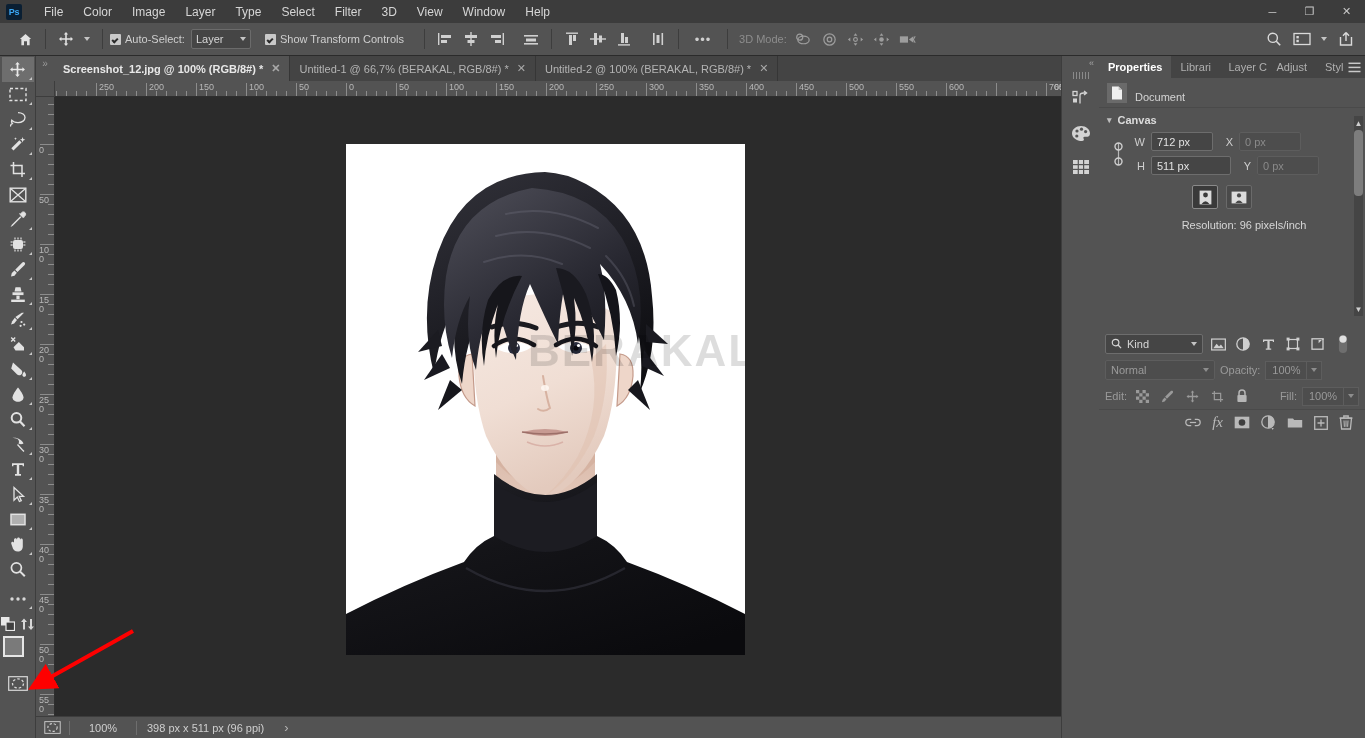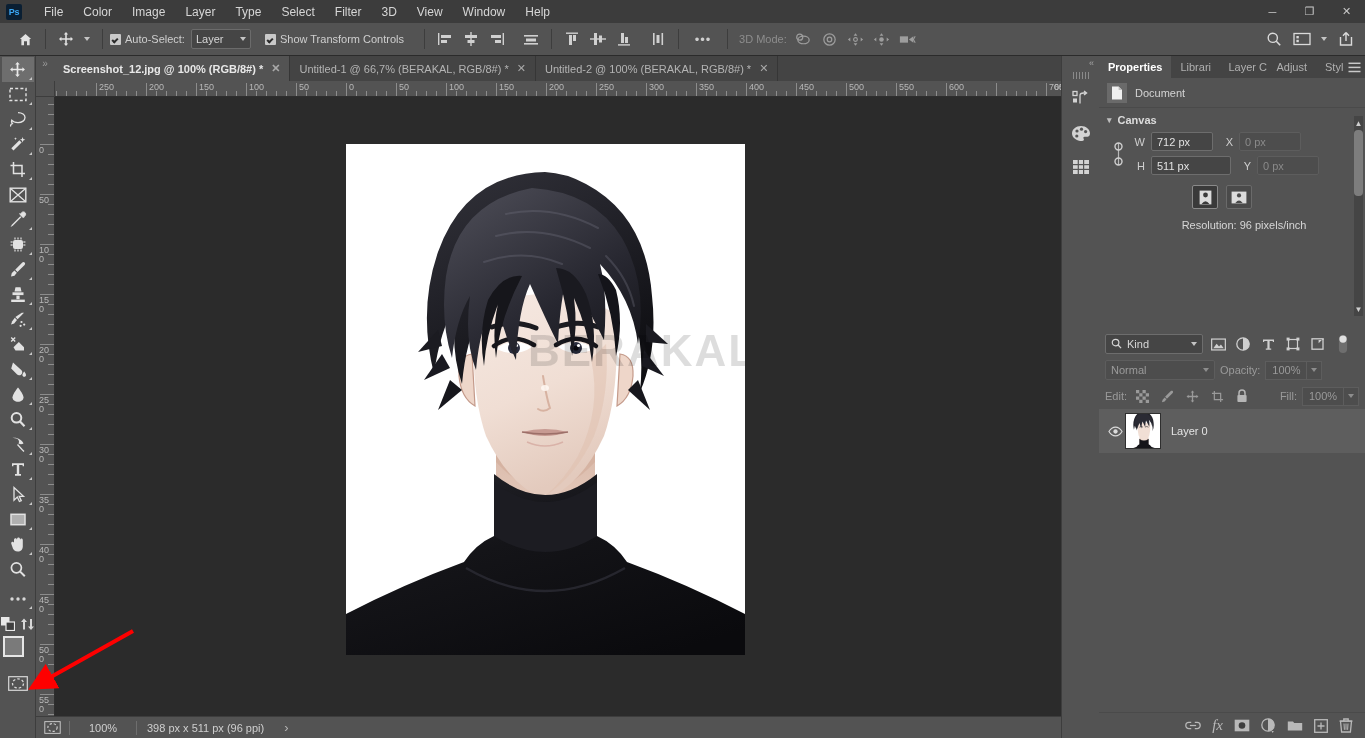--- a/index.html
+++ b/index.html
@@ -93,21 +93,21 @@
     justify-content:center; color:#d3d3d3; }
 
   #rightdock { width:266px; flex:none; background:#535353; display:flex; flex-direction:column; }
   .panel-tabs { height:22px; display:flex; background:#444; align-items:stretch; position:relative; }
   .ptab { display:flex; align-items:center; padding:0 9px; font-size:11px; color:#b0b0b0;
     background:#444; white-space:nowrap; overflow:hidden; }
   .ptab.active { background:#535353; color:#fff; font-weight:bold; }
   .pmenu { position:absolute; right:0; top:0; height:22px; width:22px; display:flex;
     align-items:center; justify-content:center; color:#c5c5c5; background:#444; }
   .panel-body { background:#535353; }
-  .docrow { display:flex; align-items:center; height:30px; padding:4px 8px;
+  .docrow { display:flex; align-items:flex-end; height:30px; padding:4px 8px;
     border-bottom:1px solid #4a4a4a; }
   .doc-ico { width:20px;height:20px; background:#6a6a6a; display:flex; align-items:center;
     justify-content:center; margin-right:8px; }
   .sect-hdr { display:flex; align-items:center; padding:6px 8px 2px 8px; font-size:11px;
     font-weight:bold; color:#dcdcdc; }
   .chev-d { margin-right:6px; color:#bdbdbd; font-size:9px; }
   .field { height:19px; background:#454545; border:1px solid #6d6d6d; border-radius:2px;
     font-size:11px; color:#e2e2e2; display:flex; align-items:center; padding:0 5px; }
   .field.dis { color:#8a8a8a; border-color:#5d5d5d; background:#4d4d4d;}
   .flab { font-size:11px; color:#cfcfcf; width:16px; text-align:right; margin-right:6px; }
@@ -1066,43 +1066,20 @@
       <span style="flex:1"></span>
       <span class="dimlab">Fill:</span>
       <div style="display:flex">
         <div class="opval">100%</div>
         <div class="opcar">
             <span class="caret" style="border-top-color:#8d8d8d; margin:0"></span>
           </div>
       </div>
     </div>
 
-    <div id="layerlist">
-      <div class="layer-item">
-        <span class="eye">
-          <svg width="15" height="11" viewBox="0 0 16 11">
-              <path d="M8 0.8 C12.2 0.8 15 5.5 15 5.5 C15 5.5 12.2 10.2 8 10.2 C3.8 10.2 1 5.5 1 5.5 C1 5.5 3.8 0.8 8 0.8 Z" fill="none" stroke="#dcdcdc" stroke-width="1.2"></path>
-              <circle cx="8" cy="5.5" r="2.3" fill="#dcdcdc"></circle>
-            </svg>
-        </span>
-        <span class="lthumb">
-          <svg viewBox="0 0 399 511" width="36" height="36" preserveAspectRatio="xMidYMid slice">
-            <rect width="399" height="511" fill="#fff"></rect>
-            <path d="M150 300 L150 392 Q199 420 249 392 L249 300 Z" fill="#eed6c9"></path>
-            <path d="M128 170 Q124 246 140 292 Q162 340 199 356 Q236 340 258 292 Q274 246 270 170 Q236 150 199 150 Q162 150 128 170 Z" fill="#f1dfd5"></path>
-            <path d="M199 28 Q120 30 92 108 Q72 166 88 230 Q94 186 110 160 Q104 206 116 240 Q120 196 134 172 Q128 120 168 96 Q214 80 256 104 Q292 128 290 178 Q298 210 294 248 Q312 206 306 152 Q300 72 240 40 Q220 29 199 28 Z" fill="#23232a"></path>
-            <path d="M186 44 Q112 58 100 132 Q94 176 106 214 Q110 176 124 152 Q118 196 130 226 Q134 180 150 156 Q160 196 170 216 Q172 166 184 140 Q200 176 212 200 Q214 156 222 128 Q244 168 258 196 Q262 152 254 120 Q286 154 292 200 Q302 140 276 94 Q248 48 186 44 Z" fill="#2a2a33"></path>
-            <path d="M148 202 Q167 188 188 201" stroke="#17171c" stroke-width="6" fill="none"></path>
-            <path d="M210 201 Q231 188 250 202" stroke="#17171c" stroke-width="6" fill="none"></path>
-            <path d="M0 511 L0 470 Q58 440 118 418 Q130 400 148 392 L148 330 Q199 372 251 330 L251 392 Q269 400 281 418 Q341 440 399 470 L399 511 Z" fill="#151519"></path>
-          </svg>
-        </span>
-        <span style="font-size:11px; color:#e4e4e4;">Layer 0</span>
-      </div>
-    </div>
 
     <div id="layerfooter">
       <span class="lfbtn">
         <svg width="16" height="11" viewBox="0 0 18 11">
             <path d="M7 2 L4.4 2 A3.5 3.5 0 0 0 4.4 9 L7 9 M11 2 L13.6 2 A3.5 3.5 0 0 1 13.6 9 L11 9" fill="none" stroke="#b9b9b9" stroke-width="1.4"></path>
             <line x1="5.5" y1="5.5" x2="12.5" y2="5.5" stroke="#b9b9b9" stroke-width="1.4"></line>
           </svg>
       </span>
       <span class="lfbtn" style="font-style:italic; font-family:'Liberation Serif',serif; font-size:15px;">fx</span>
       <span class="lfbtn">

